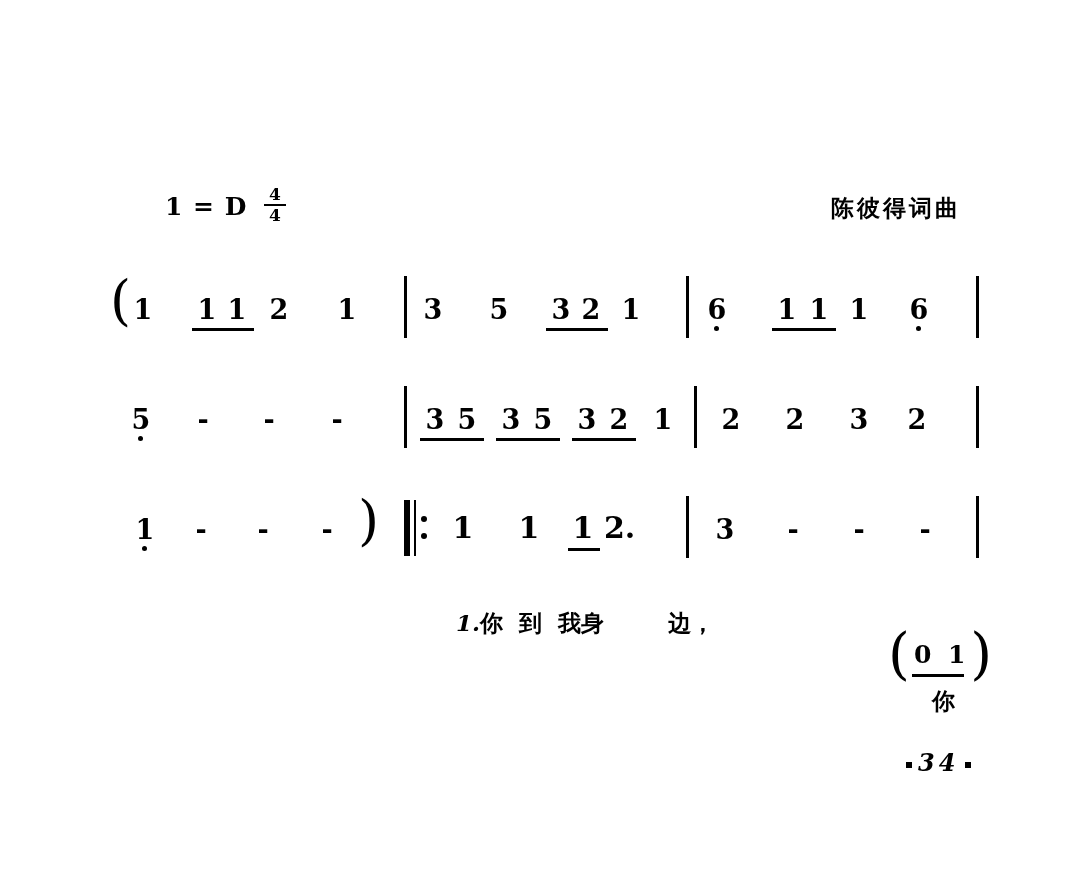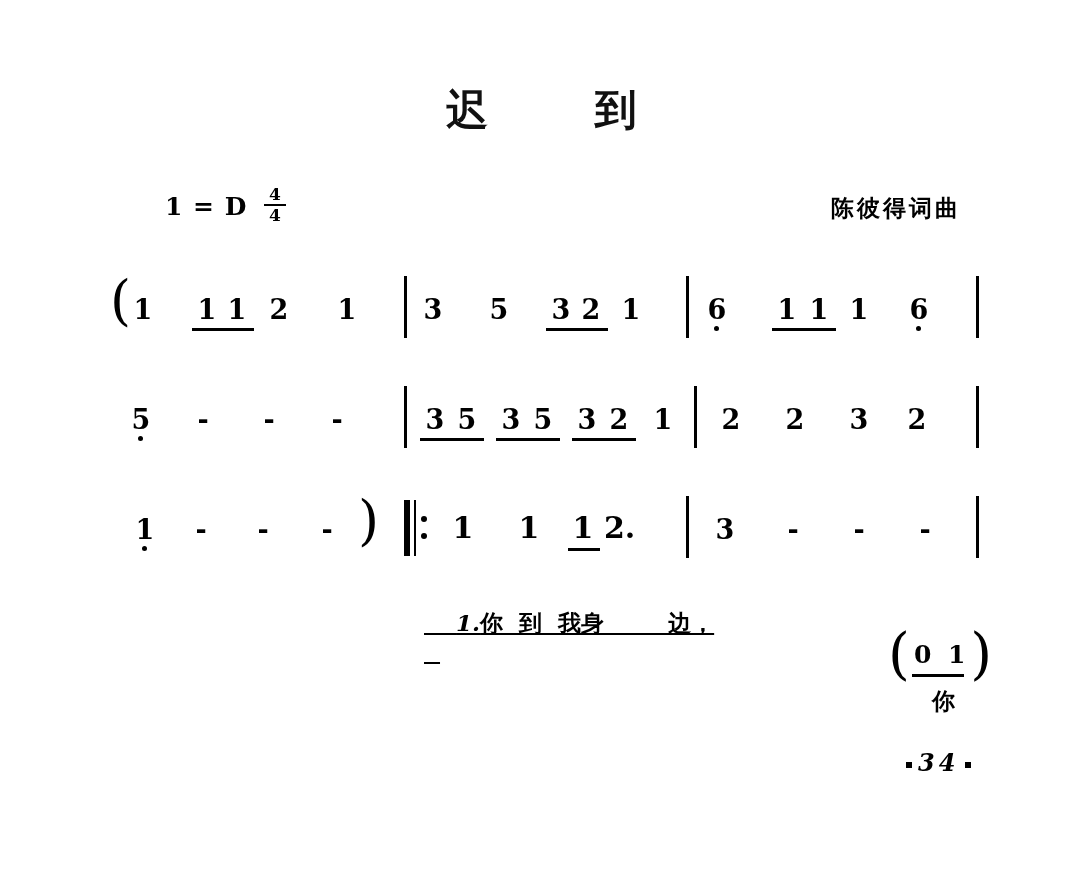--- a/index.html
+++ b/index.html
@@ -229,21 +229,20 @@
     background: #000;
     vertical-align: middle;
     margin: 0 6px;
   }
 </style>
 </head>
 <body>
 
 <div class="page">
 
-  <div class="title">迟 到</div>
 
   <div class="keysig">1 = D</div>
 
   <div class="meter">
     <span class="num">4</span>
     <span class="bar-line"></span>
     <span class="den">4</span>
   </div>
 
   <div class="composer">陈彼得词曲</div>
@@ -334,21 +333,21 @@
     <div class="barline" style="left:686px; top:-6px; height:62px;"></div>
 
     <div class="note" style="left:714px; top:14px;">3</div>
     <div class="dash" style="left:782px; top:14px;">-</div>
     <div class="dash" style="left:848px; top:14px;">-</div>
     <div class="dash" style="left:914px; top:14px;">-</div>
 
     <div class="barline" style="left:976px; top:-6px; height:62px;"></div>
   </div>
 
-  <div class="lyric" style="left:424px; top:582px;text-decoration:underline;">
+  <div class="lyric" style="left:424px; top:582px;">
     <span class="num">1.</span><span>你  到  我身        边，</span>
   </div>
 
 
   <div class="pickup">
     <span class="pl">(</span>
     <span class="pn a">0</span>
     <span class="pn b">1</span>
     <span class="pbeam"></span>
     <span class="pr">)</span>

